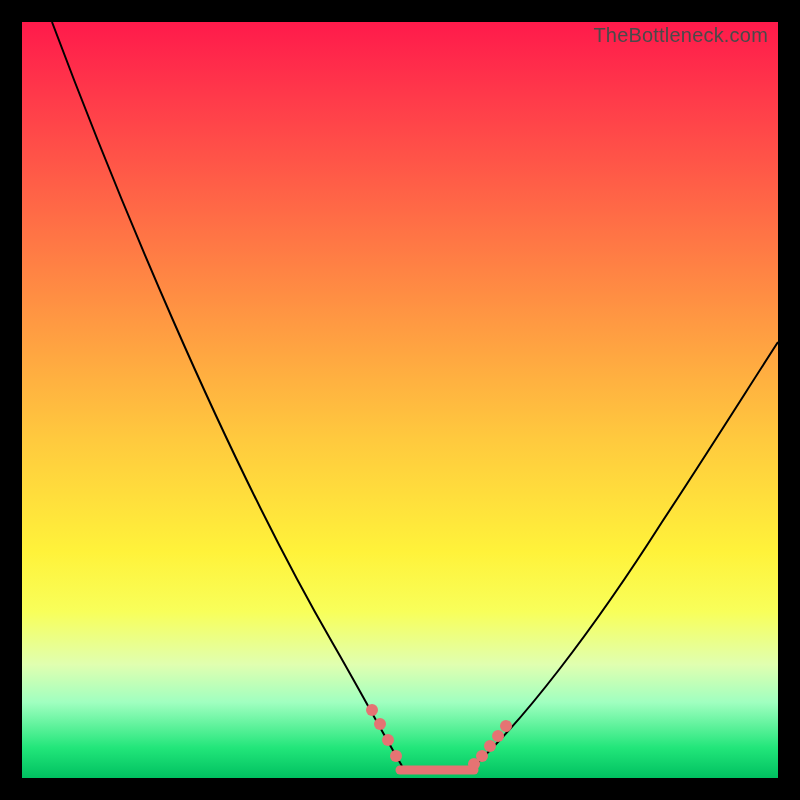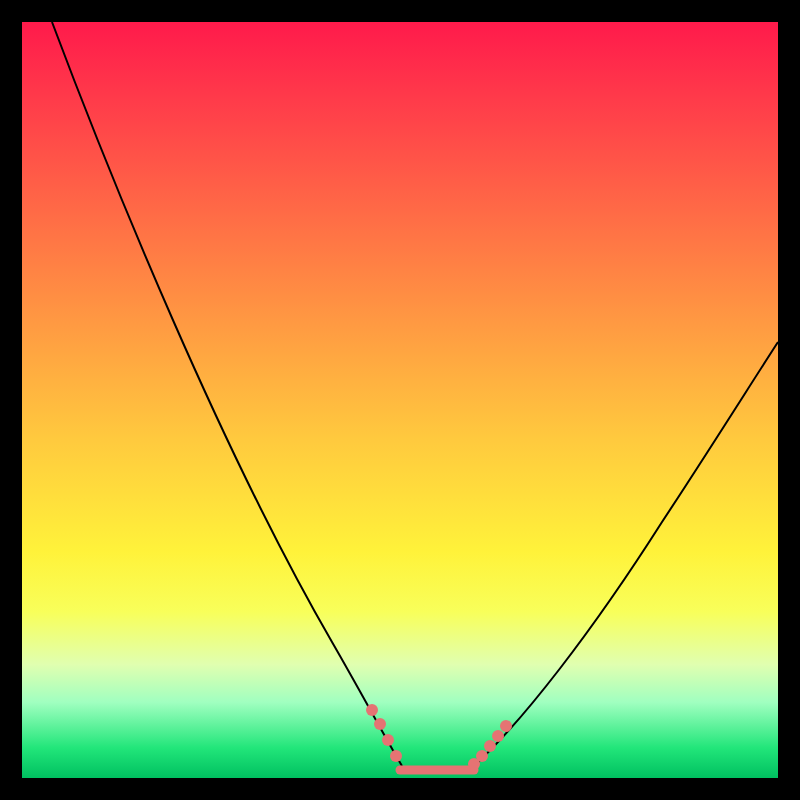--- a/index.html
+++ b/index.html
@@ -60,20 +60,21 @@
   .dash {
     stroke: #e57373;
     stroke-width: 9;
     stroke-linecap: round;
   }
 </style>
 </head>
 <body>
 
 <div class="frame">
+  <div class="watermark">TheBottleneck.com</div>
 
   <svg class="curves" viewBox="0 0 756 756">
 
     <path class="curve" d="M 30 0
              C 90 160, 200 430, 310 620
              C 340 672, 360 710, 380 744"></path>
 
     <path class="curve" d="M 452 744
              C 500 700, 570 610, 640 500
              C 690 424, 730 360, 756 320"></path>

